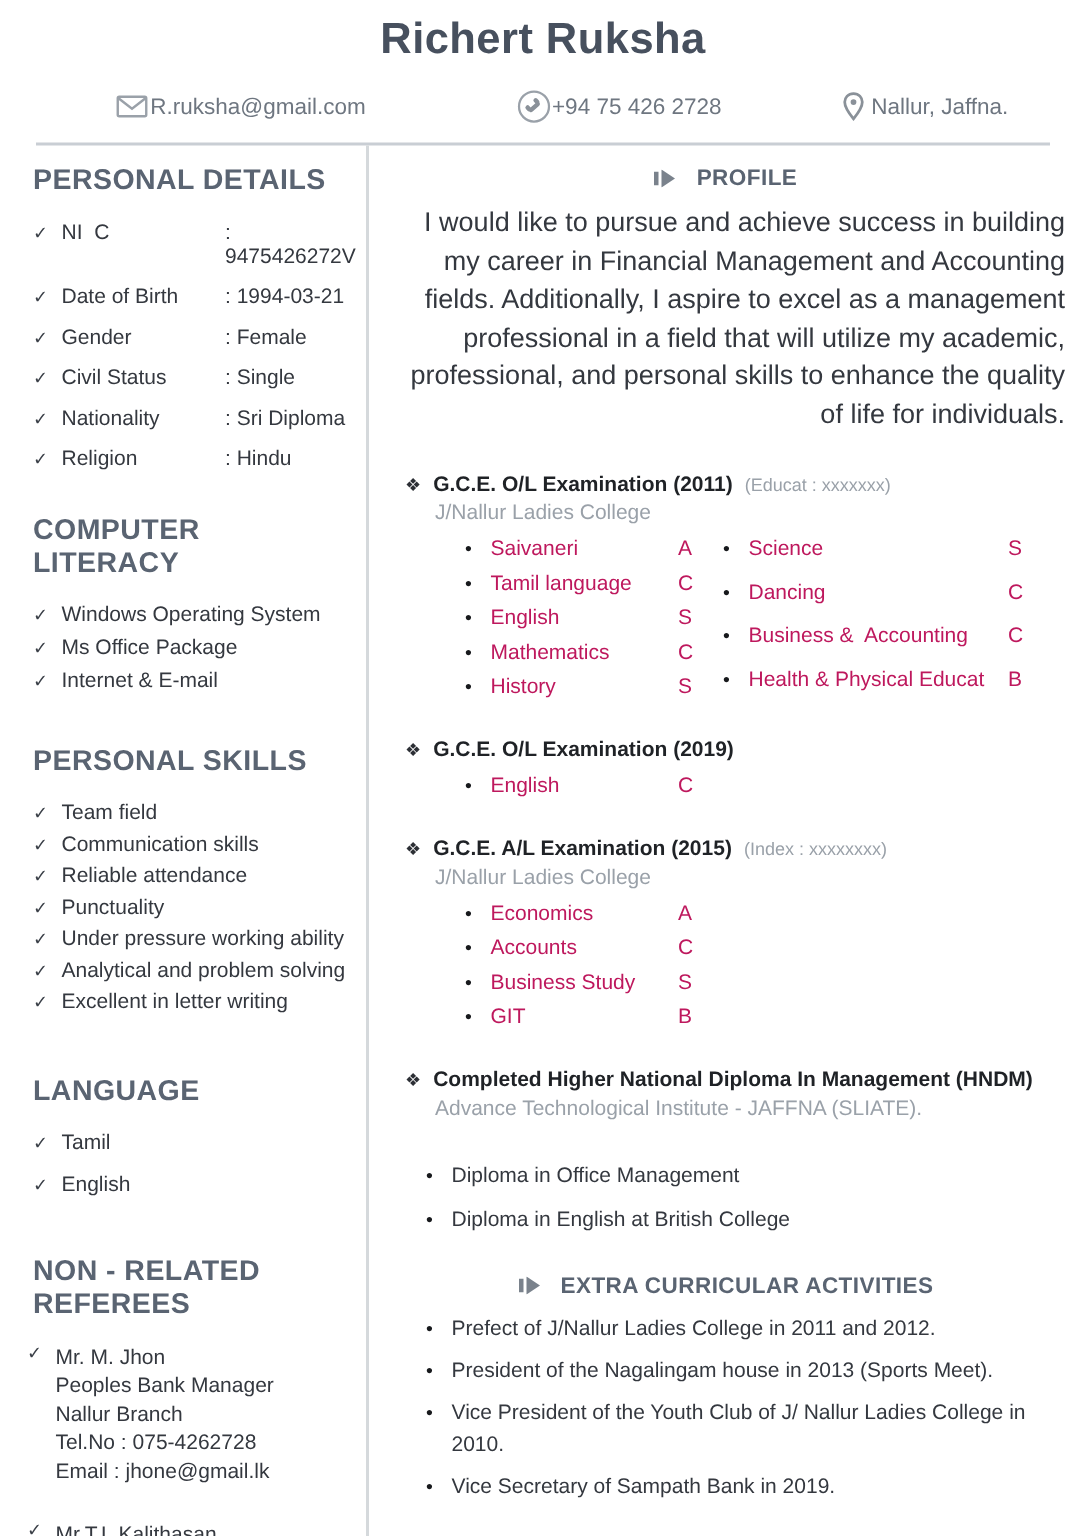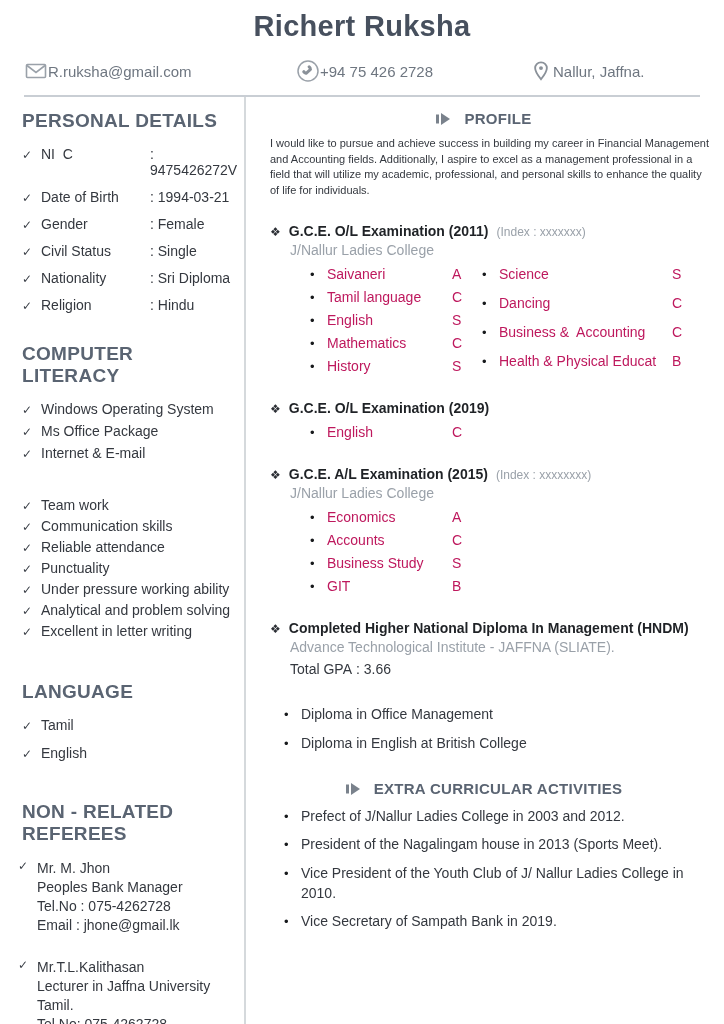--- a/index.html
+++ b/index.html
@@ -4,21 +4,21 @@
 <style>
   * { margin:0; padding:0; box-sizing:border-box; }
   html,body { background:#ffffff; }
   body { font-family:"Liberation Sans","DejaVu Sans",sans-serif; color:#3a3f47; }
   .page { width:724px; height:1024px; margin:0 auto; background:#ffffff; overflow:hidden; }
 
   
   .header { padding-top:10px; }
   .name { text-align:center; font-size:29px; font-weight:bold; color:#47505e; letter-spacing:.3px; }
   .contact-row { display:grid; grid-template-columns:272px 233px auto; margin:0 24px; padding:16px 0 12px 0; border-bottom:2px solid #c9ced4; }
-  .contact { display:flex; align-items:center; color:#6e7680; font-size:15px; white-space:pre-wrap; }
+  .contact { display:flex; align-items:center; color:#6e7680; font-size:15px; white-space:pre-wrap;justify-content:center; }
   .cicon { display:inline-flex; width:24px; height:24px; align-items:center; justify-content:center; }
   .cicon svg { display:block; }
 
   
   .cols { display:flex; align-items:stretch; min-height:931px; }
   .left { width:246px; flex:0 0 246px; border-right:2px solid #d5d9dc; padding:13px 10px 0 22px; }
   .right { flex:1; padding:13px 18px 0 12px; }
 
   
   .lsec h2 { font-size:19px; font-weight:bold; color:#5a6472; letter-spacing:.3px; margin-bottom:14px; white-space:pre-wrap; }
@@ -33,21 +33,21 @@
   .check-row { display:grid; grid-template-columns:19px 1fr; margin-bottom:6px; align-items:baseline; }
   .sec-ps .check-row { margin-bottom:5px; }
   .sec-lang .check-row { margin-bottom:12px; }
   .ref-entry { display:grid; grid-template-columns:19px 1fr; margin-bottom:23px; align-items:start; }
   .ref-line { line-height:19px; }
 
   
   .rh { display:flex; align-items:center; gap:13px; margin-bottom:9px;justify-content:center; }
   .rh h2 { font-size:15px; font-weight:bold; color:#5a6472; letter-spacing:.3px; }
   .arrow-icon { display:inline-flex; width:15px; height:12px; }
-  .profile-text { margin-left:12px; font-size:11px; line-height:1.42; color:#34383f; white-space:pre-wrap; max-width:452px; }
+  .profile-text { font-size:18px; line-height:1.42; color:#34383f; white-space:pre-wrap; max-width:452px;text-align:right; }
   .sec-edu { margin-top:25px; }
   .exam-block { margin-left:12px; margin-top:13px; }
   .exam-block + .exam-block { margin-top:26px; }
   .exam-head { display:flex; align-items:baseline; gap:8px; }
   .exam-diamond { font-size:12px; color:#2c2f35; }
   .exam-title { font-size:14px; font-weight:bold; color:#1f2226; white-space:pre-wrap; }
   .exam-index { font-size:12px; color:#9aa1a9; white-space:pre-wrap; }
   .exam-school { margin:3px 0 0 20px; font-size:14px; color:#9aa1a9; white-space:pre-wrap; }
   .subject-cols { display:flex; margin:8px 0 0 40px; }
   .subject-col { display:grid; grid-template-columns:17px 125px 1fr; row-gap:7px; align-items:baseline; width:172px; }
@@ -155,24 +155,25 @@
               <span class="chk-text">Ms Office Package</span>
             </div>
             <div class="check-row">
               <span class="check">✓</span>
               <span class="chk-text">Internet &amp; E-mail</span>
             </div>
           </div>
       </section>
 
       <section class="lsec sec-ps">
-        <div>
-            <div class="check-row">
-              <span class="check">✓</span>
-              <span class="chk-text">Team work</span>
+        <h2>PERSONAL SKILLS</h2>
+        <div>
+            <div class="check-row">
+              <span class="check">✓</span>
+              <span class="chk-text">Team field</span>
             </div>
             <div class="check-row">
               <span class="check">✓</span>
               <span class="chk-text">Communication skills</span>
             </div>
             <div class="check-row">
               <span class="check">✓</span>
               <span class="chk-text">Reliable attendance</span>
             </div>
             <div class="check-row">
@@ -209,20 +210,21 @@
       </section>
 
       <section class="lsec sec-ref">
         <h2>NON - RELATED REFEREES</h2>
         <div>
             <div class="ref-entry">
               <span class="check">✓</span>
               <div class="ref-lines">
                 <div class="ref-line">Mr. M. Jhon</div>
                 <div class="ref-line">Peoples Bank Manager</div>
+                <div class="ref-line">Nallur Branch</div>
                 <div class="ref-line">Tel.No : 075-4262728</div>
                 <div class="ref-line">Email : jhone@gmail.lk</div>
               </div>
             </div>
             <div class="ref-entry">
               <span class="check">✓</span>
               <div class="ref-lines">
                 <div class="ref-line">Mr.T.L.Kalithasan</div>
                 <div class="ref-line">Lecturer in Jaffna University</div>
                 <div class="ref-line">Tamil.</div>
@@ -248,21 +250,21 @@
         </div>
         <p class="profile-text">I would like to pursue and achieve success in building my career in Financial Management and Accounting fields. Additionally, I aspire to excel as a management professional in a field that will utilize my academic, professional, and personal skills to enhance the quality of life for individuals.</p>
       </section>
 
       <section class="rsec sec-edu">
         <div>
             <div class="exam-block">
               <div class="exam-head">
                 <span class="exam-diamond">❖</span>
                 <span class="exam-title">G.C.E. O/L Examination (2011)</span>
-                <span class="exam-index">(Index : xxxxxxx)</span>
+                <span class="exam-index">(Educat : xxxxxxx)</span>
               </div>
               <div class="exam-school">J/Nallur Ladies College</div>
               <div class="subject-cols">
                 <div class="subject-col">
                   <span class="dot">•</span>
                   <span class="subj-name">Saivaneri</span>
                   <span class="subj-grade">A</span>
                   <span class="dot">•</span>
                   <span class="subj-name">Tamil language</span>
                   <span class="subj-grade">C</span>
@@ -328,24 +330,20 @@
                   <span class="subj-grade">B</span>
                 </div>
               </div>
             </div>
             <div class="exam-block">
               <div class="exam-head">
                 <span class="exam-diamond">❖</span>
                 <span class="exam-title">Completed Higher National Diploma In Management (HNDM)</span>
               </div>
               <div class="exam-school">Advance Technological Institute - JAFFNA (SLIATE).</div>
-              <div class="gpa-row">
-                <span class="gpa-label">Total GPA</span>
-                <span class="gpa-value">: 3.66</span>
-              </div>
             </div>
           </div>
       </section>
 
       <section class="rsec sec-prof">
         <div class="bullet-list">
             <div class="bullet-row">
               <span class="dot">•</span>
               <span class="bullet-text">Diploma in Office Management</span>
             </div>
@@ -362,21 +360,21 @@
             <svg width="15" height="12" viewBox="0 0 15 12">
                 <rect x="0" y="1.5" width="3" height="9" fill="#7a828c"></rect>
                 <polygon points="5,0 14,6 5,12" fill="#7a828c"></polygon>
               </svg>
           </span>
           <h2>EXTRA CURRICULAR ACTIVITIES</h2>
         </div>
         <div class="bullet-list">
             <div class="bullet-row">
               <span class="dot">•</span>
-              <span class="bullet-text">Prefect of J/Nallur Ladies College in 2003 and 2012.</span>
+              <span class="bullet-text">Prefect of J/Nallur Ladies College in 2011 and 2012.</span>
             </div>
             <div class="bullet-row">
               <span class="dot">•</span>
               <span class="bullet-text">President of the Nagalingam house in 2013 (Sports Meet).</span>
             </div>
             <div class="bullet-row">
               <span class="dot">•</span>
               <span class="bullet-text">Vice President of the Youth Club of J/ Nallur Ladies College in 2010.</span>
             </div>
             <div class="bullet-row">

